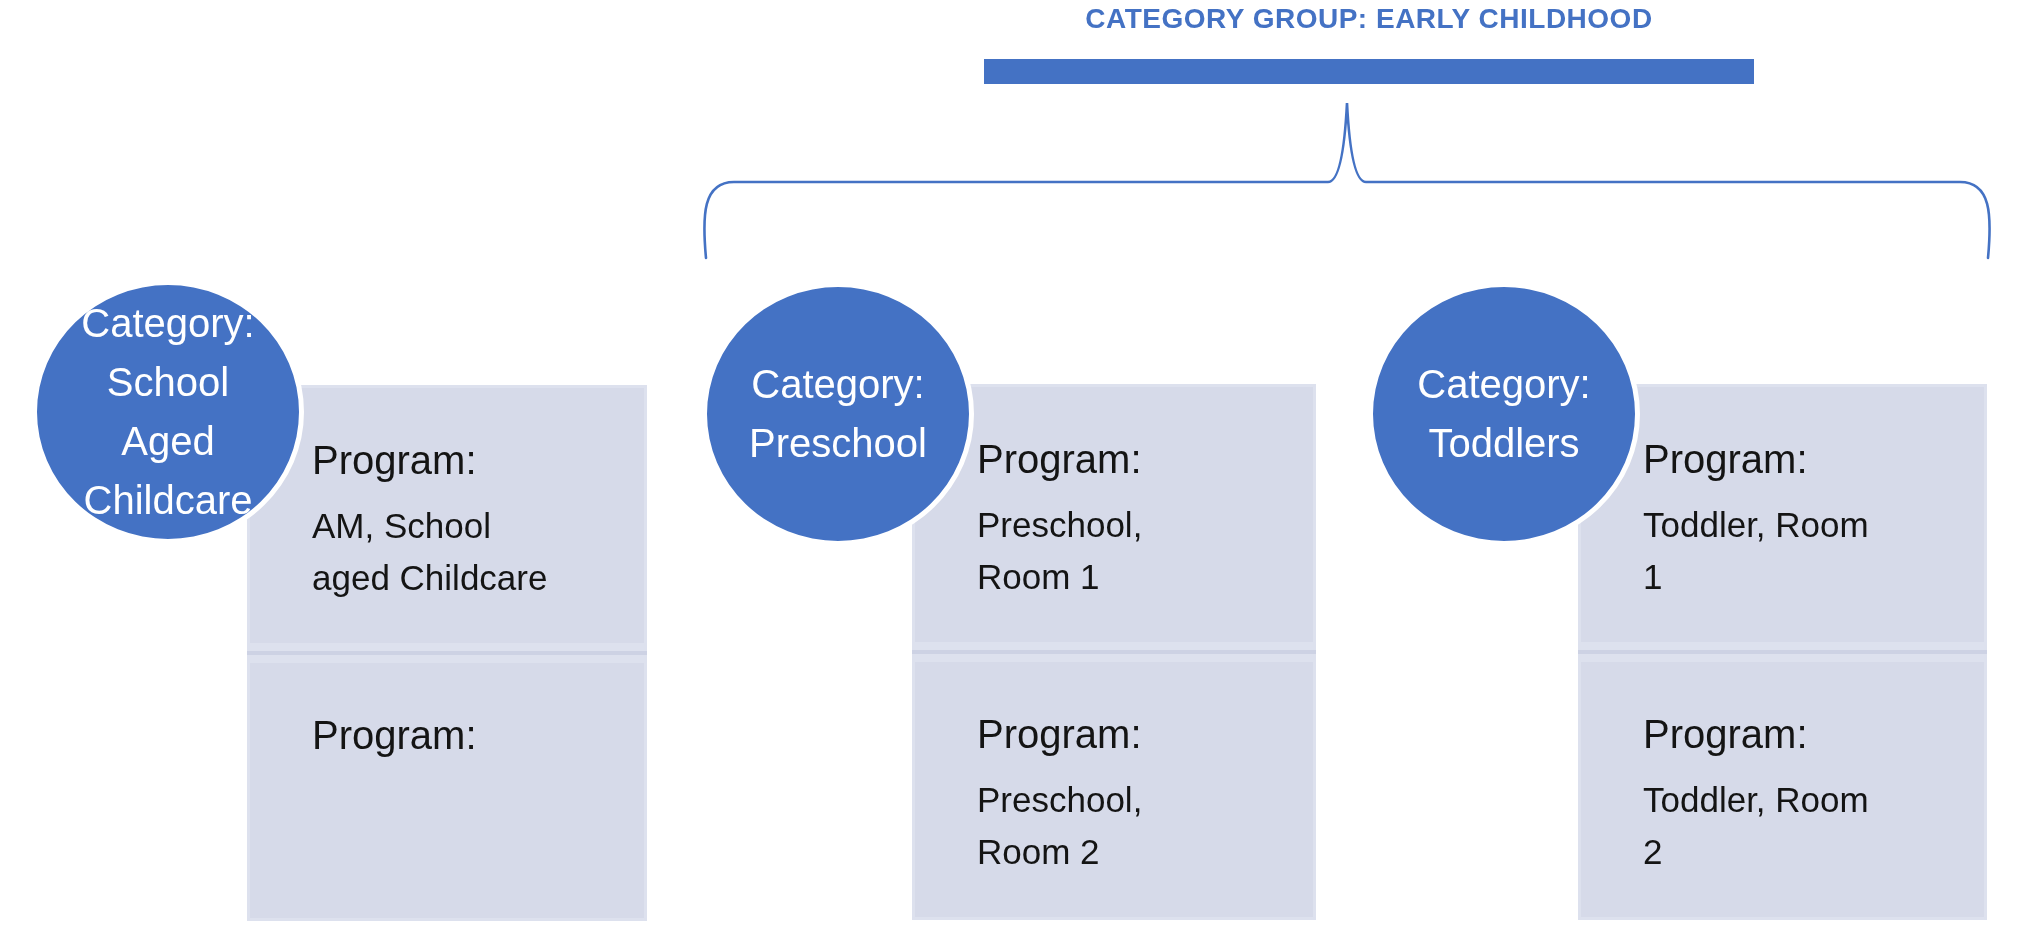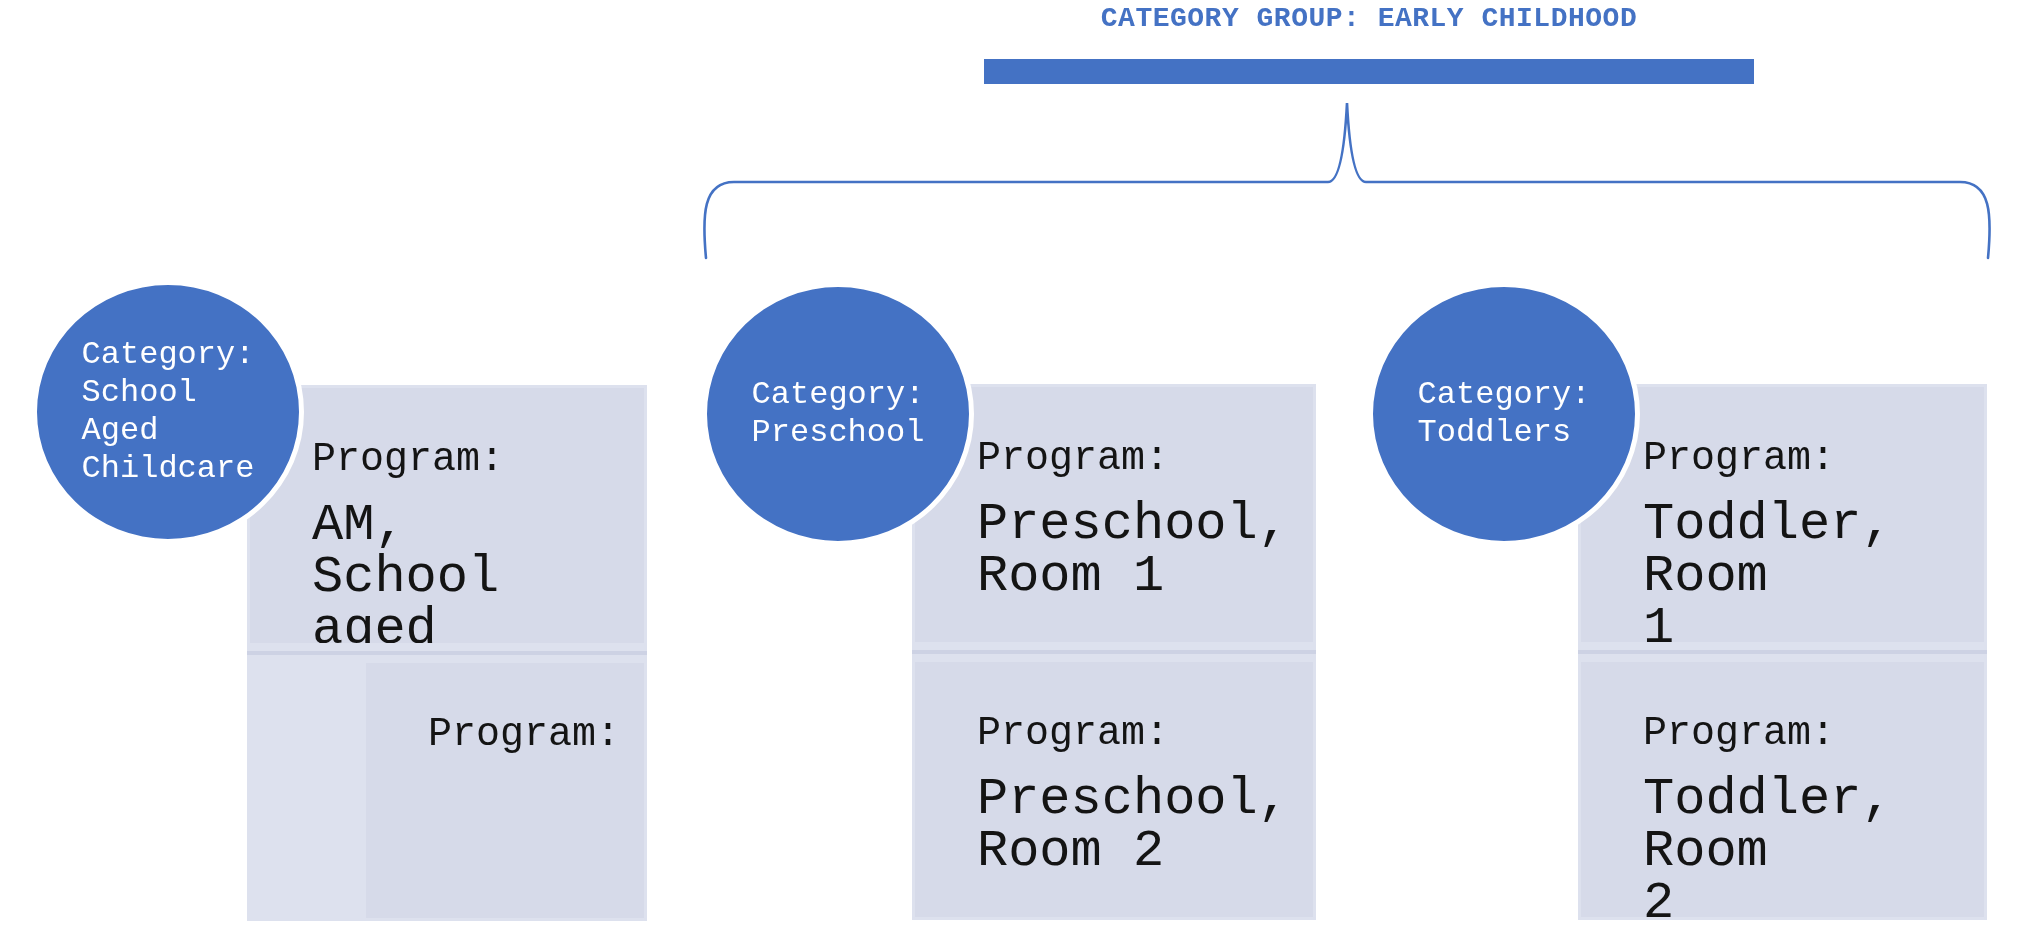--- a/index.html
+++ b/index.html
@@ -7,21 +7,20 @@
     padding: 0;
     background: #ffffff;
     font-family: "Liberation Sans", "DejaVu Sans", sans-serif;
   }
   #stage {
     position: relative;
     width: 2042px;
     height: 937px;
     background: var(--background, #ffffff);
     overflow: hidden;
-    font-family: Liberation Mono, monospace;
   }
 
   
   .group-title {
     position: absolute;
     left: 984px;
     top: 2px;
     width: 770px;
     text-align: center;
     font-size: 28px;
@@ -68,40 +67,39 @@
     border: 5px solid #ffffff;
     border-radius: 50%;
     box-sizing: border-box;
     z-index: 2;
     display: flex;
     align-items: center;
     justify-content: center;
   }
   .circle-label {
     color: var(--circle-text, #ffffff);
-    font-size: 32px;
-    line-height: 38px;
-    text-align: left;
+    font-size: 40px;
+    line-height: 59px;
+    text-align: center;
     white-space: pre-line;
   }
 
   .program-box {
     position: absolute;
     top: 104px;
     left: 215px;
     width: 404px;
     height: 536px;
     background: var(--box-rim, #DDE1EE);
     box-sizing: border-box;
     padding: 3px;
     display: flex;
     flex-direction: column;
     gap: 20px;
     z-index: 1;
-    align-items: flex-end;
   }
   .col-1 .program-box { top: 105px; left: 215px; width: 400px; }
   .col-2 .program-box { top: 102px; left: 210px; width: 404px; }
   .col-3 .program-box { top: 102px; left: 210px; width: 409px; }
   .program-box::before {
     
     content: "";
     position: absolute;
     left: 0; right: 0;
     top: 50%;
@@ -116,21 +114,21 @@
     padding: 46px 24px 10px 62px;
     overflow: hidden;
   }
   .program-label {
     font-size: 40px;
     line-height: 52px;
     color: var(--body-text, #141414);
   }
   .program-value {
     margin-top: 14px;
-    font-size: 52px;
+    font-size: 35px;
     line-height: 52px;
     color: var(--body-text, #141414);
     white-space: pre-line;
   }
 </style>
 </head>
 <body>
 
 <div id="stage">
 

